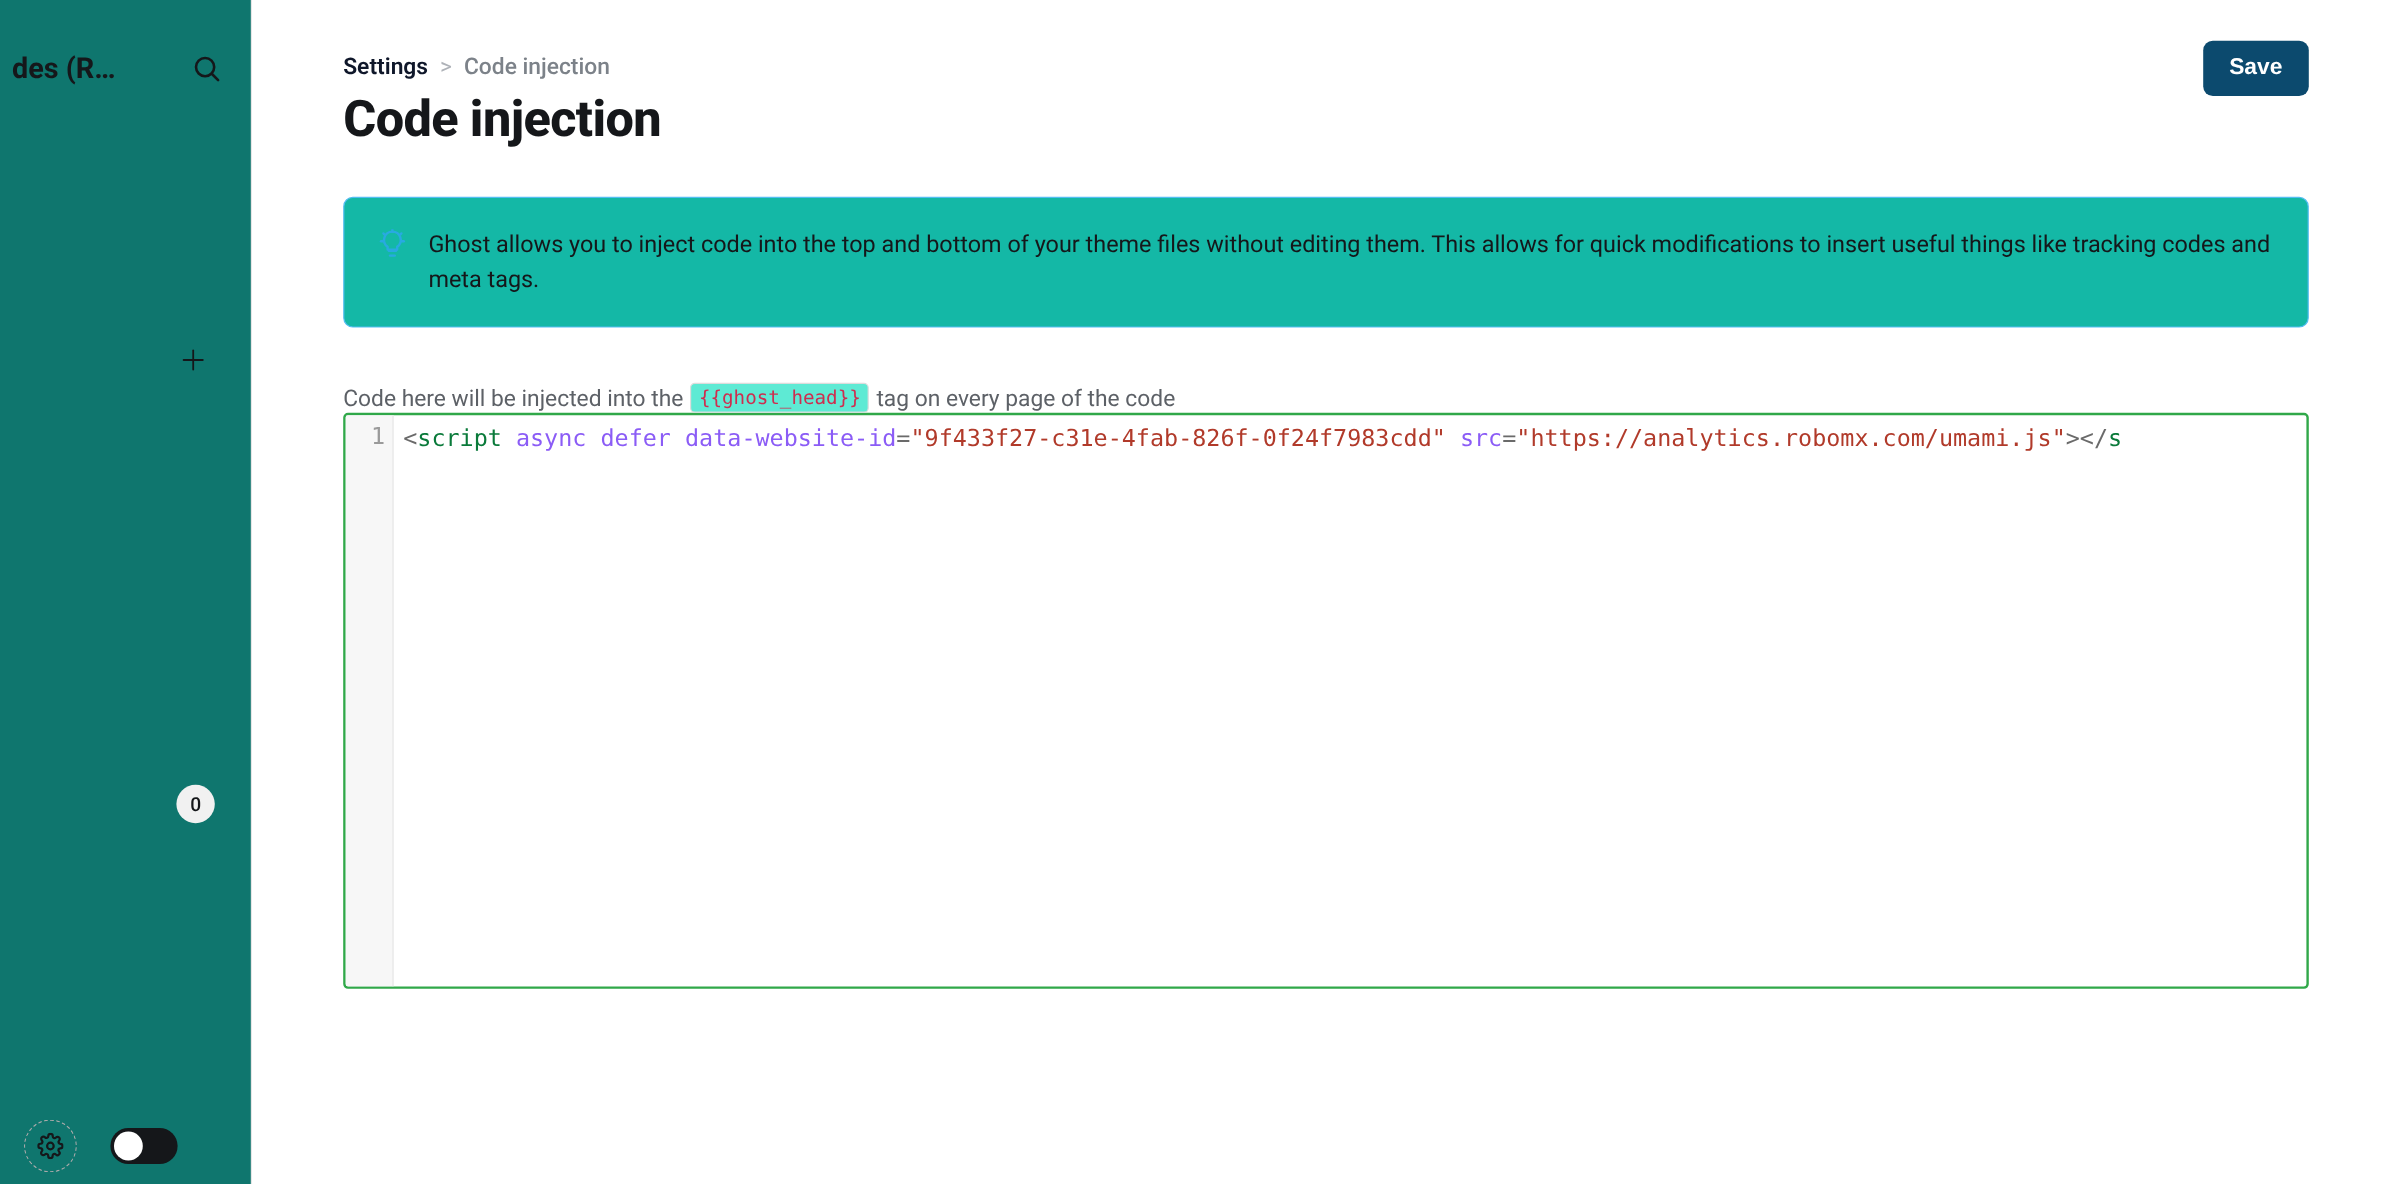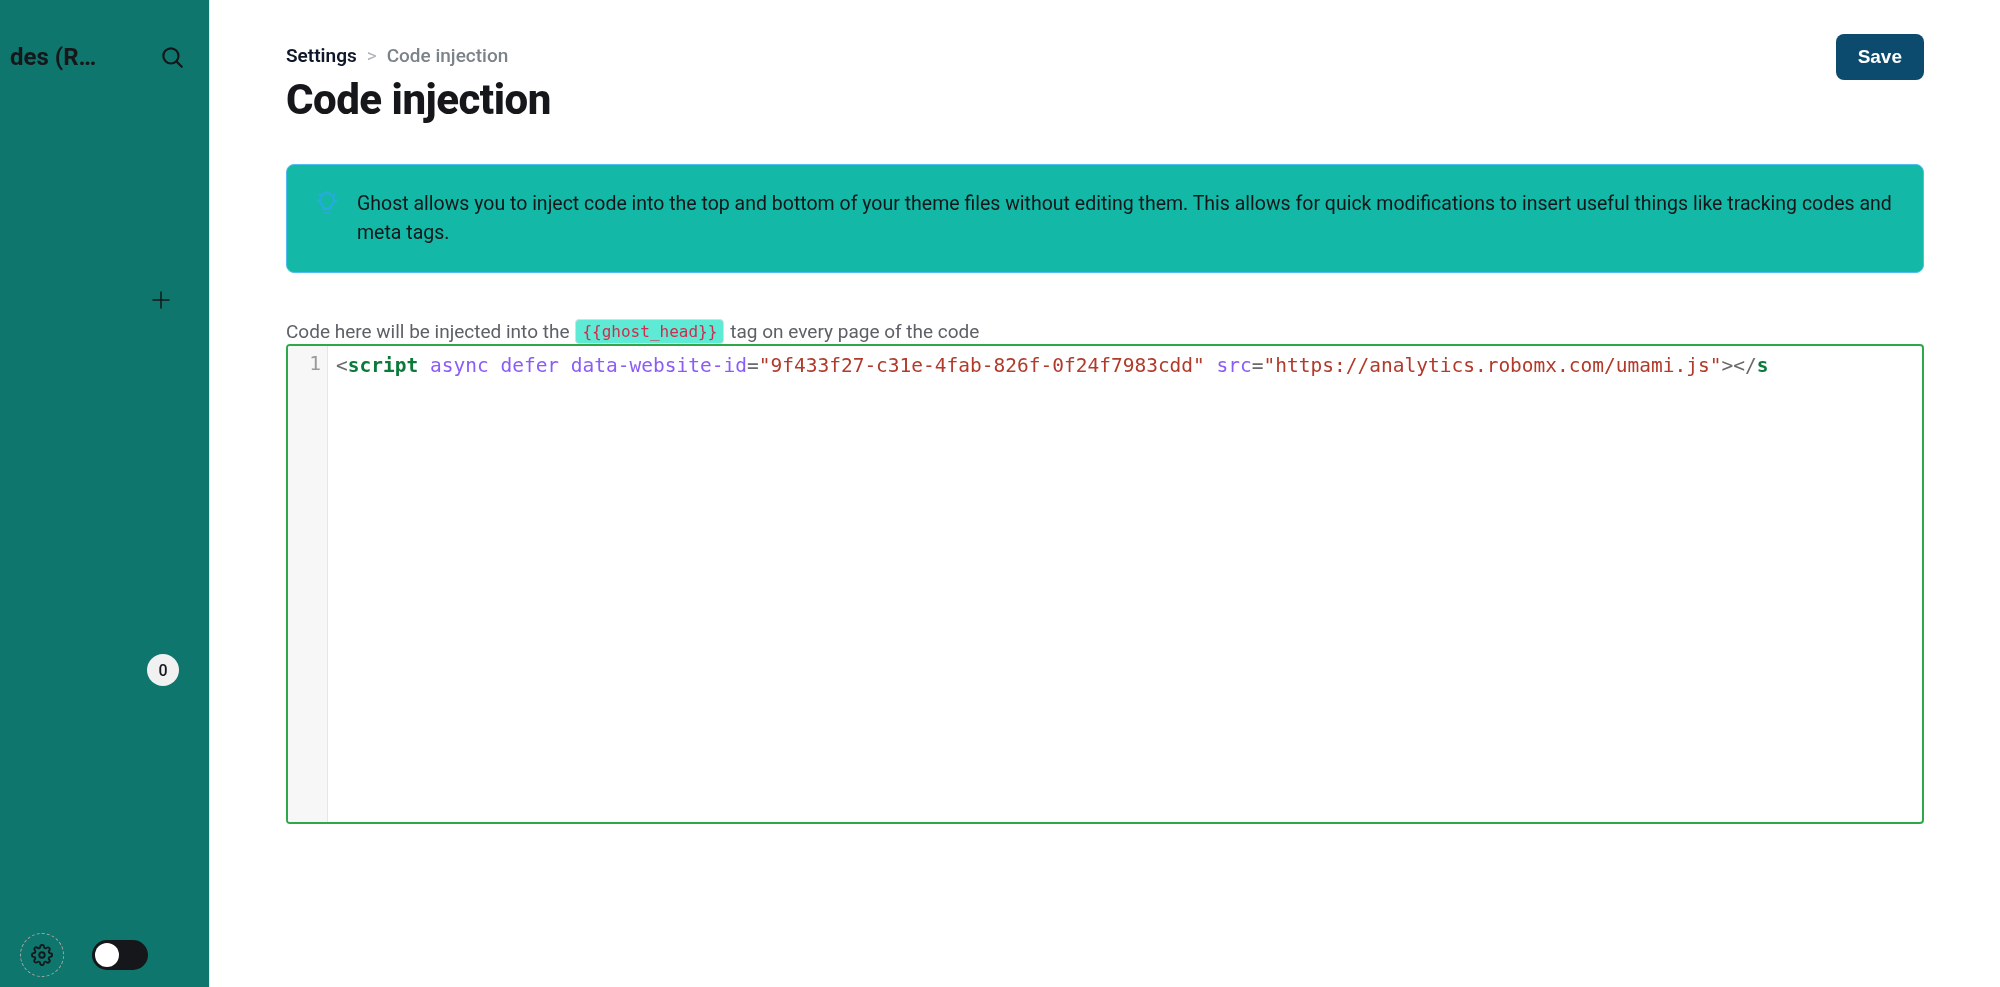--- a/index.html
+++ b/index.html
@@ -203,21 +203,21 @@
   color: #9a9a9a;
 }
 .code-body {
   flex: 1;
   padding: 6px 8px 0 8px;
   white-space: pre;
   overflow: hidden;
   line-height: 1.4;
 }
 .tok-angle { color: #6a6a6a; }
-.tok-tag { color: #0a7a3a; font-weight: bold; }
+.tok-tag { color: #0a7a3a; }
 .tok-attr { color: #8b5cf6; }
 .tok-eq { color: #6a6a6a; }
 .tok-str { color: #b13a2a; }
 </style>
 </head>
 <body>
 
 <div class="app">
   <aside class="sidebar">
     <div class="sidebar-top">

